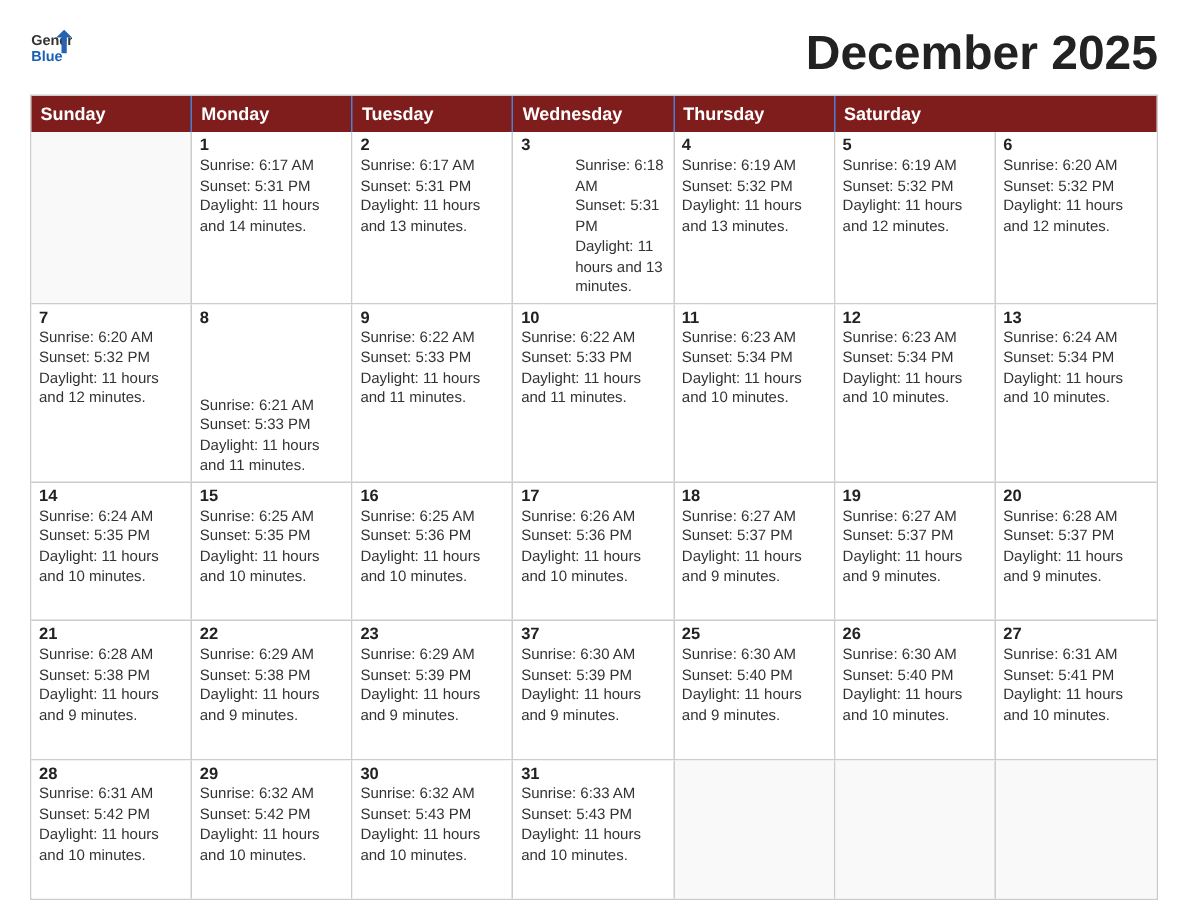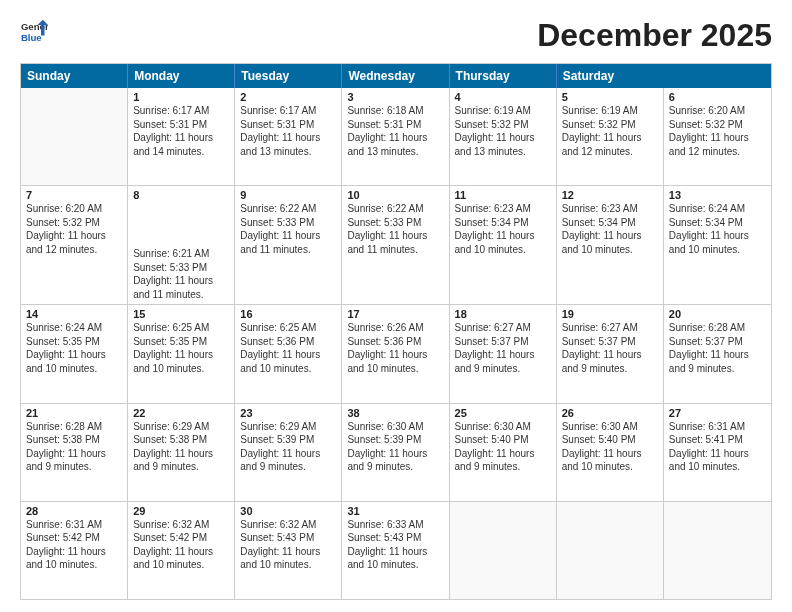--- a/index.html
+++ b/index.html
@@ -47,21 +47,21 @@
     }
     .calendar {
       flex: 1;
       display: flex;
       flex-direction: column;
       border: 1px solid #ccc;
     }
     .cal-header {
       display: grid;
       grid-template-columns: repeat(7, 1fr);
-      background: #0369a1;
+      background: #7f1d1d;
     }
     .cal-header-cell {
       color: #fff;
       font-size: 12px;
       font-weight: bold;
       padding: 5px 6px;
       text-align: left;
       border-right: 1px solid #4a7fd4;
     }
     .cal-header-cell:last-child { border-right: none; }
@@ -138,21 +138,21 @@
 Daylight: 11 hours and 14 minutes.</div>
           </div>
           <div class="cal-cell">
             <div class="day-num">2</div>
             <div class="cell-text" style="white-space: pre-line;">Sunrise: 6:17 AM
 Sunset: 5:31 PM
 Daylight: 11 hours and 13 minutes.</div>
           </div>
           <div class="cal-cell">
             <div class="day-num">3</div>
-            <div class="cell-text" style="white-space: pre-line;">Sunrise: 6:18 AM
+            <div class="cell-text" style="white-space: pre-line; margin-left: 36px;">Sunrise: 6:18 AM
 Sunset: 5:31 PM
 Daylight: 11 hours and 13 minutes.</div>
           </div>
           <div class="cal-cell">
             <div class="day-num">4</div>
             <div class="cell-text" style="white-space: pre-line;">Sunrise: 6:19 AM
 Sunset: 5:32 PM
 Daylight: 11 hours and 13 minutes.</div>
           </div>
           <div class="cal-cell">
@@ -269,21 +269,21 @@
 Sunset: 5:38 PM
 Daylight: 11 hours and 9 minutes.</div>
           </div>
           <div class="cal-cell">
             <div class="day-num">23</div>
             <div class="cell-text" style="white-space: pre-line;">Sunrise: 6:29 AM
 Sunset: 5:39 PM
 Daylight: 11 hours and 9 minutes.</div>
           </div>
           <div class="cal-cell">
-            <div class="day-num">38</div>
+            <div class="day-num">37</div>
             <div class="cell-text" style="white-space: pre-line;">Sunrise: 6:30 AM
 Sunset: 5:39 PM
 Daylight: 11 hours and 9 minutes.</div>
           </div>
           <div class="cal-cell">
             <div class="day-num">25</div>
             <div class="cell-text" style="white-space: pre-line;">Sunrise: 6:30 AM
 Sunset: 5:40 PM
 Daylight: 11 hours and 9 minutes.</div>
           </div>

